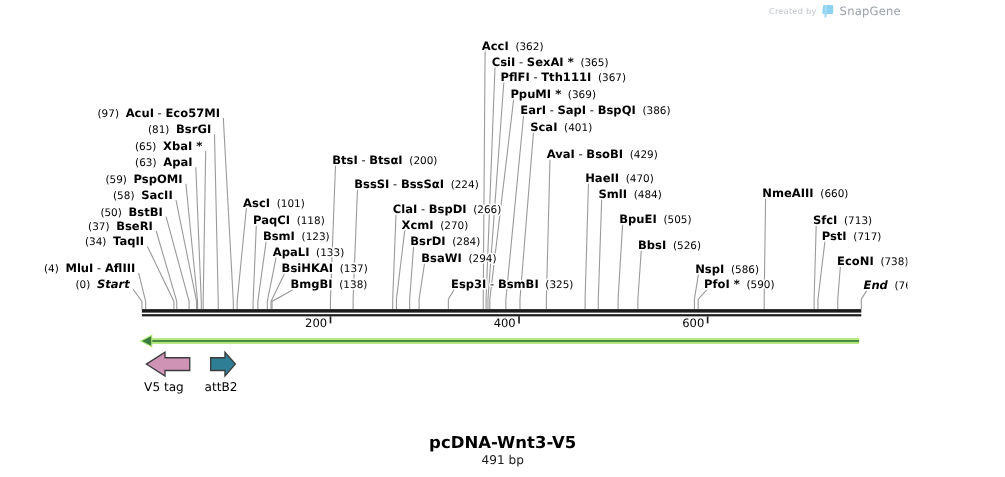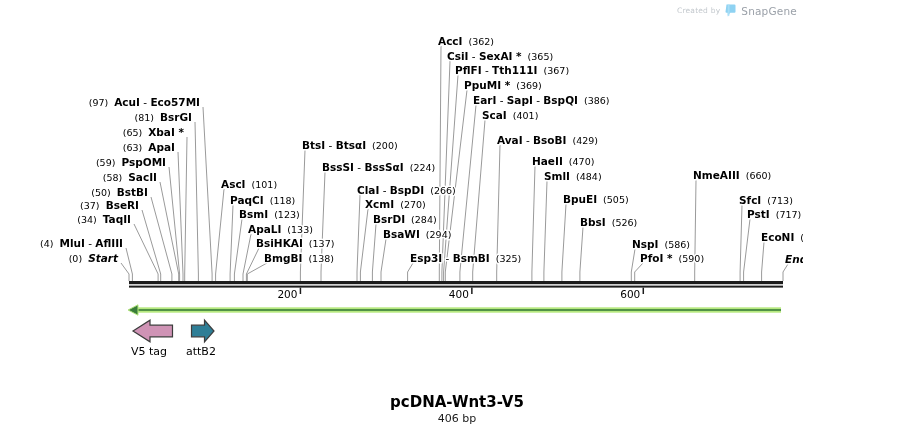--- a/index.html
+++ b/index.html
@@ -2,20 +2,21 @@
 <html><head>
 <meta charset="utf-8">
 <style>
   html,body{margin:0;padding:0;background:#ffffff;}
   #canvas{
     position:relative;
     width:803px;height:434px;
     background:#ffffff;
     font-family:"DejaVu Sans","Liberation Sans",sans-serif;
     overflow:hidden;
+    padding-left:22px;
   }
   #watermark{
     position:absolute;top:4px;right:6px;
     display:flex;align-items:center;gap:5px;
   }
   #watermark .created{font-size:7.5px;color:#c3c8cd;letter-spacing:.2px;}
   #watermark .brand{font-size:10.5px;color:#9ba1a9;font-weight:500;letter-spacing:.2px;text-align:center;}
   #map{position:absolute;left:0;top:0;}
   #titleblock{
     position:absolute;left:0;top:393px;width:914px;text-align:center;
@@ -135,16 +136,16 @@
       <text x="640" y="262" text-anchor="start" font-size="10.5" fill="#000000" stroke="#ffffff" stroke-width="3" paint-order="stroke" stroke-linejoin="round"><tspan font-weight="bold">PfoI&nbsp;*</tspan><tspan font-size="9.5">&nbsp;&nbsp;(590)</tspan></text>
       <text x="693" y="179" text-anchor="start" font-size="10.5" fill="#000000" stroke="#ffffff" stroke-width="3" paint-order="stroke" stroke-linejoin="round"><tspan font-weight="bold">NmeAIII</tspan><tspan font-size="9.5">&nbsp;&nbsp;(660)</tspan></text>
       <text x="739" y="204" text-anchor="start" font-size="10.5" fill="#000000" stroke="#ffffff" stroke-width="3" paint-order="stroke" stroke-linejoin="round"><tspan font-weight="bold">SfcI</tspan><tspan font-size="9.5">&nbsp;&nbsp;(713)</tspan></text>
       <text x="747" y="218" text-anchor="start" font-size="10.5" fill="#000000" stroke="#ffffff" stroke-width="3" paint-order="stroke" stroke-linejoin="round"><tspan font-weight="bold">PstI</tspan><tspan font-size="9.5">&nbsp;&nbsp;(717)</tspan></text>
       <text x="761" y="241" text-anchor="start" font-size="10.5" fill="#000000" stroke="#ffffff" stroke-width="3" paint-order="stroke" stroke-linejoin="round"><tspan font-weight="bold">EcoNI</tspan><tspan font-size="9.5">&nbsp;&nbsp;(738)</tspan></text>
       <text x="785" y="263" text-anchor="start" font-size="10.5" fill="#000000" stroke="#ffffff" stroke-width="3" paint-order="stroke" stroke-linejoin="round"><tspan font-weight="bold" font-style="italic">End</tspan><tspan font-size="9.5">&nbsp;&nbsp;(763)</tspan></text>
     </svg>
 
   <div id="titleblock">
     <div class="t">pcDNA-Wnt3-V5</div>
-    <div class="s">406 bp</div>
+    <div class="s">491 bp</div>
   </div>
 
 </div>
 
 </body></html>

